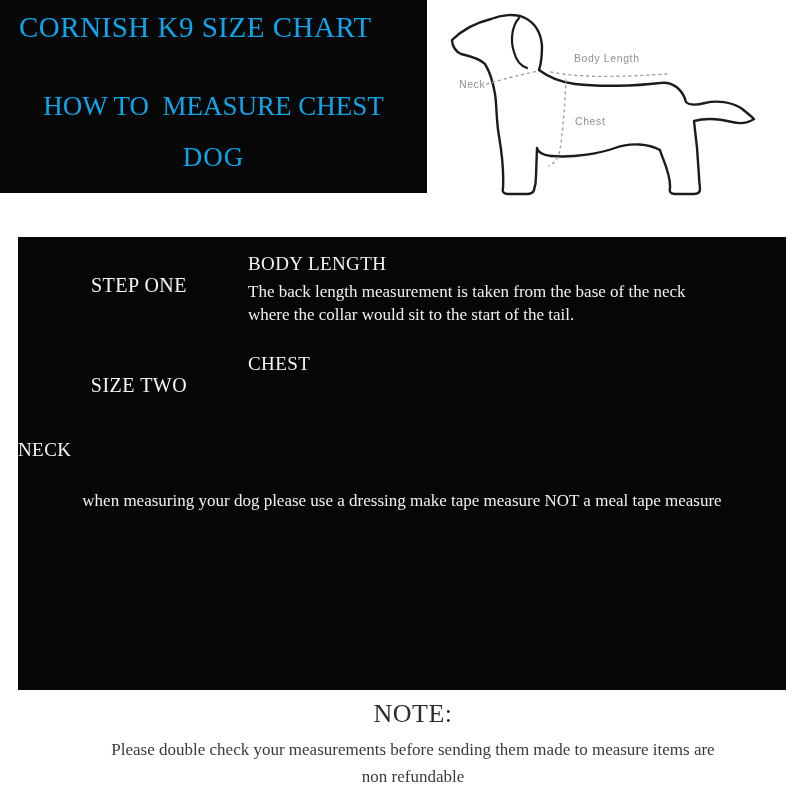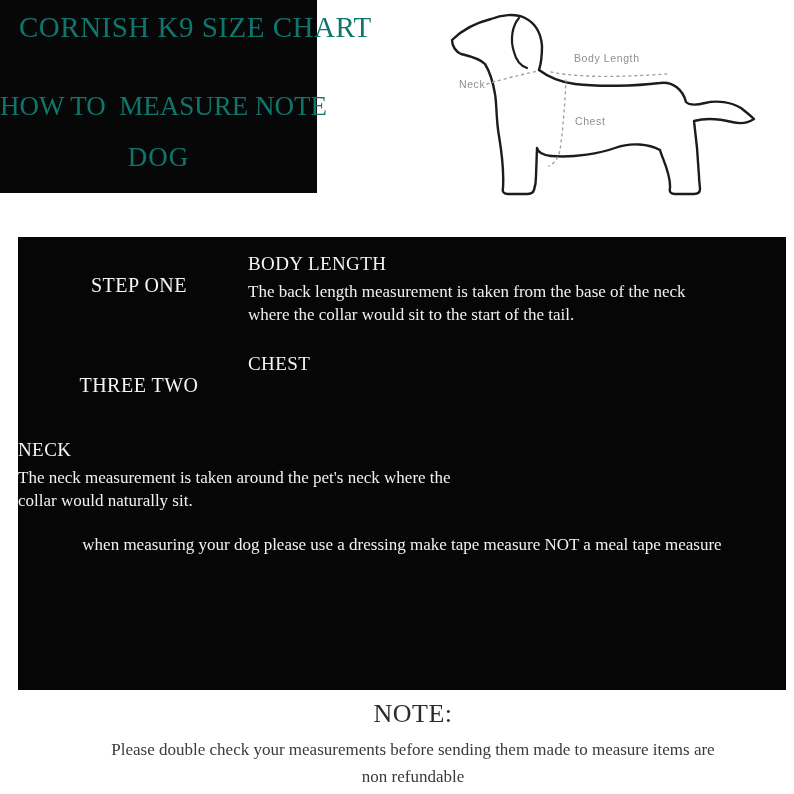--- a/index.html
+++ b/index.html
@@ -8,23 +8,23 @@
     background: #ffffff;
     position: relative;
     font-family: "Liberation Serif", "DejaVu Serif", serif;
     overflow: hidden;
   }
 
   
   .header-box {
     position: absolute;
     left: 0; top: 0;
-    width: 317px; height: 193px;
+    width: 427px; height: 193px;
     background: #070707;
-    color: #0f766e;
+    color: #0ea5e9;
   }
   .header-title {
     font-size: 29px;
     letter-spacing: 0.5px;
     padding: 11px 0 0 19px;
     white-space: pre;
   }
   .header-subtitle {
     text-align: center;
     font-size: 27px;
@@ -102,21 +102,21 @@
     letter-spacing: 0.4px;
   }
   .step-desc {
     margin-top: 5px;
     font-size: 17px;
     line-height: 1.37;
     white-space: pre-line;
     color: #f3f1ef;
   }
   .panel-note {
-    margin-top: 23px;
+    margin-top: 30px;
     text-align: center;
     font-size: 17px;
     color: #f3f1ef;
     font-family: Liberation Serif, serif;
   }
 
   
   .footer {
     position: absolute;
     left: 16px; top: 699px;
@@ -134,21 +134,21 @@
     line-height: 1.6;
     color: #3c393a;
     white-space: pre-line;
   }
 </style>
 </head>
 <body>
 
 <div class="header-box">
   <div class="header-title">CORNISH K9 SIZE CHART</div>
-  <div class="header-subtitle">HOW TO  MEASURE NOTE</div>
+  <div class="header-subtitle">HOW TO  MEASURE CHEST</div>
   <div class="header-subtitle2">DOG</div>
 </div>
 
 <div class="diagram">
   <svg width="352" height="200" viewBox="0 0 352 200">
 
     <path class="dog-outline" d="
       M 17 34
       C 26 25, 40 17, 56 13
       C 66 9, 80 7, 90 12
@@ -203,31 +203,29 @@
   <div class="step-row mb1">
     <div class="step-label pt-big">STEP ONE</div>
     <div class="step-content">
       <div class="step-heading">BODY LENGTH</div>
       <div class="step-desc">The back length measurement is taken from the base of the neck
 where the collar would sit to the start of the tail.</div>
     </div>
   </div>
 
   <div class="step-row mb2">
-    <div class="step-label pt-big">THREE TWO</div>
+    <div class="step-label pt-big">SIZE TWO</div>
     <div class="step-content">
       <div class="step-heading">CHEST</div>
     </div>
   </div>
 
   <div class="step-row">
     <div class="step-content">
       <div class="step-heading">NECK</div>
-      <div class="step-desc">The neck measurement is taken around the pet's neck where the
-collar would naturally sit.</div>
     </div>
   </div>
 
   <div class="panel-note">when measuring your dog please use a dressing make tape measure NOT a meal tape measure</div>
 </div>
 
 <div class="footer">
   <div class="footer-title">NOTE:</div>
   <div class="footer-text">Please double check your measurements before sending them made to measure items are
 non refundable</div>

